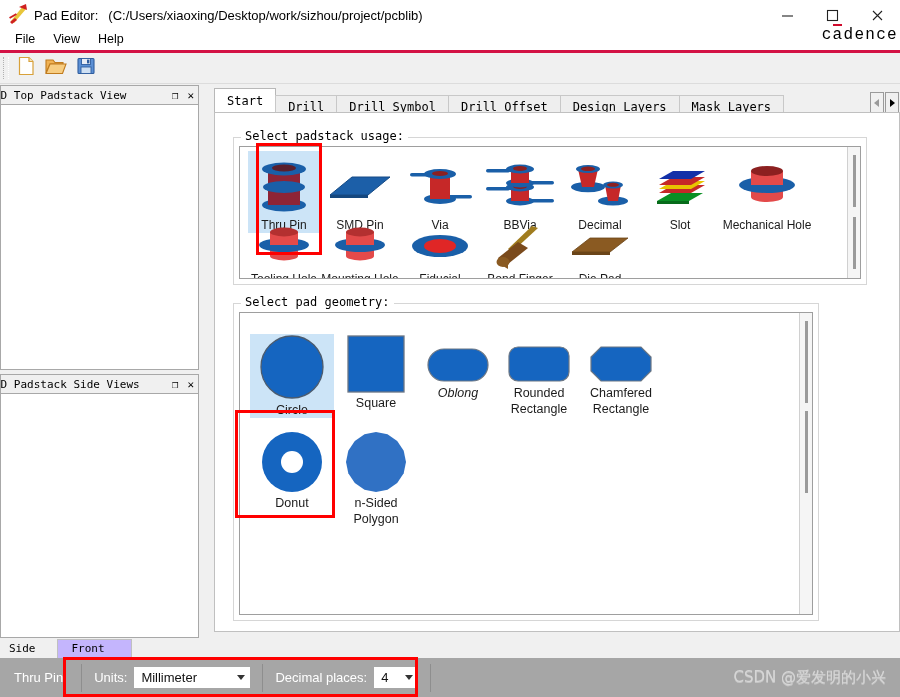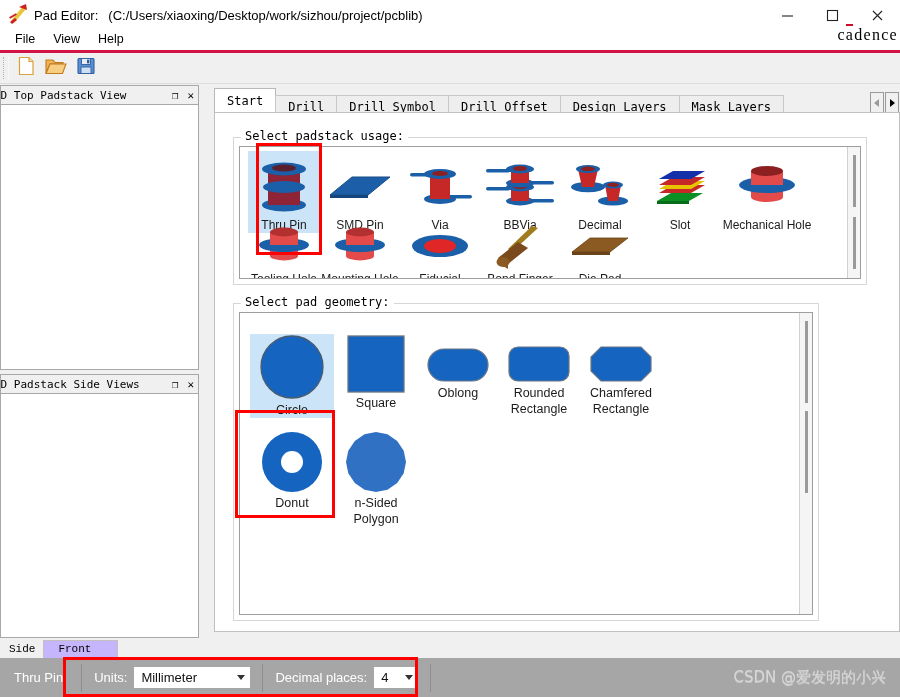--- a/index.html
+++ b/index.html
@@ -47,21 +47,21 @@
     position: absolute; left: 0; top: 30px; width: 900px; height: 20px;
     background: #ffffff; display: flex; 
     padding-left: 6px;
   }
   .menuitem {
     font-size: 12.5px; color: #000; padding: 2px 9px;
   }
   .cadence-logo {
     position: absolute; right: 2px; top: 26px;
     font-size: 16px; letter-spacing: 1.3px; color: #000;
-    font-family: Liberation Serif, serif;
+    font-family: Liberation Mono, monospace;
   }
   .cadence-logo .acc { position: relative; }
   .cadence-logo .acc::after {
     content: ""; position: absolute; left: 0px; right: 1px; top: -2px;
     height: 1.6px; background: #cf0a2c;
   }
 
   
   .red-rule {
     position: absolute; left: 0; top: 50px; width: 900px; height: 3px;
@@ -110,21 +110,21 @@
   #dock-side { left: 0; top: 374px; width: 199px; }
   #dock-side .dock-body { height: 245px; }
 
   .side-tabs {
     position: absolute; left: 0; top: 638px; width: 199px; height: 20px;
     display: flex; align-items: flex-end;
     font-family: "DejaVu Sans Mono", "Liberation Mono", monospace;
     font-size: 11px;
   }
   .side-tab {
-    padding: 2px 8px 3px 9px; color: #000; font-family: Liberation Mono, monospace;
+    padding: 2px 21px 3px 9px; color: #000;
   }
   .side-tab.sel {
     background: #c4b5fd;
     border: 1px solid #c0c0c0; border-bottom: none;
     padding-left: 14px; padding-right: 26px;
   }
 
   
   .content {
     position: absolute; left: 214px; top: 85px;
@@ -595,21 +595,21 @@
 
             <div class="gitem" style="width:84px; padding-top:14px;">
               <span class="glyph" style="height:58px">
                 <svg width="58" height="58" viewBox="0 0 58 58">
                   <rect x="1" y="1" width="56" height="56" fill="#1565c0" stroke="#6b7684" stroke-width="1.3"></rect>
                 </svg>
               </span>
               <span class="plabel">Square</span>
             </div>
 
-            <div class="gitem" style="width:80px; padding-top:26px;">
+            <div class="gitem" style="width:80px; padding-top:26px;font-style:italic;">
               <span class="glyph" style="height:36px">
                 <svg width="62" height="34" viewBox="0 0 62 34">
                   <rect x="1" y="1" width="60" height="32" rx="16" fill="#1565c0" stroke="#6b7684" stroke-width="1.2"></rect>
                 </svg>
               </span>
               <span class="plabel">Oblong</span>
             </div>
 
 
             <div class="gitem" style="width:82px; padding-top:24px;">

